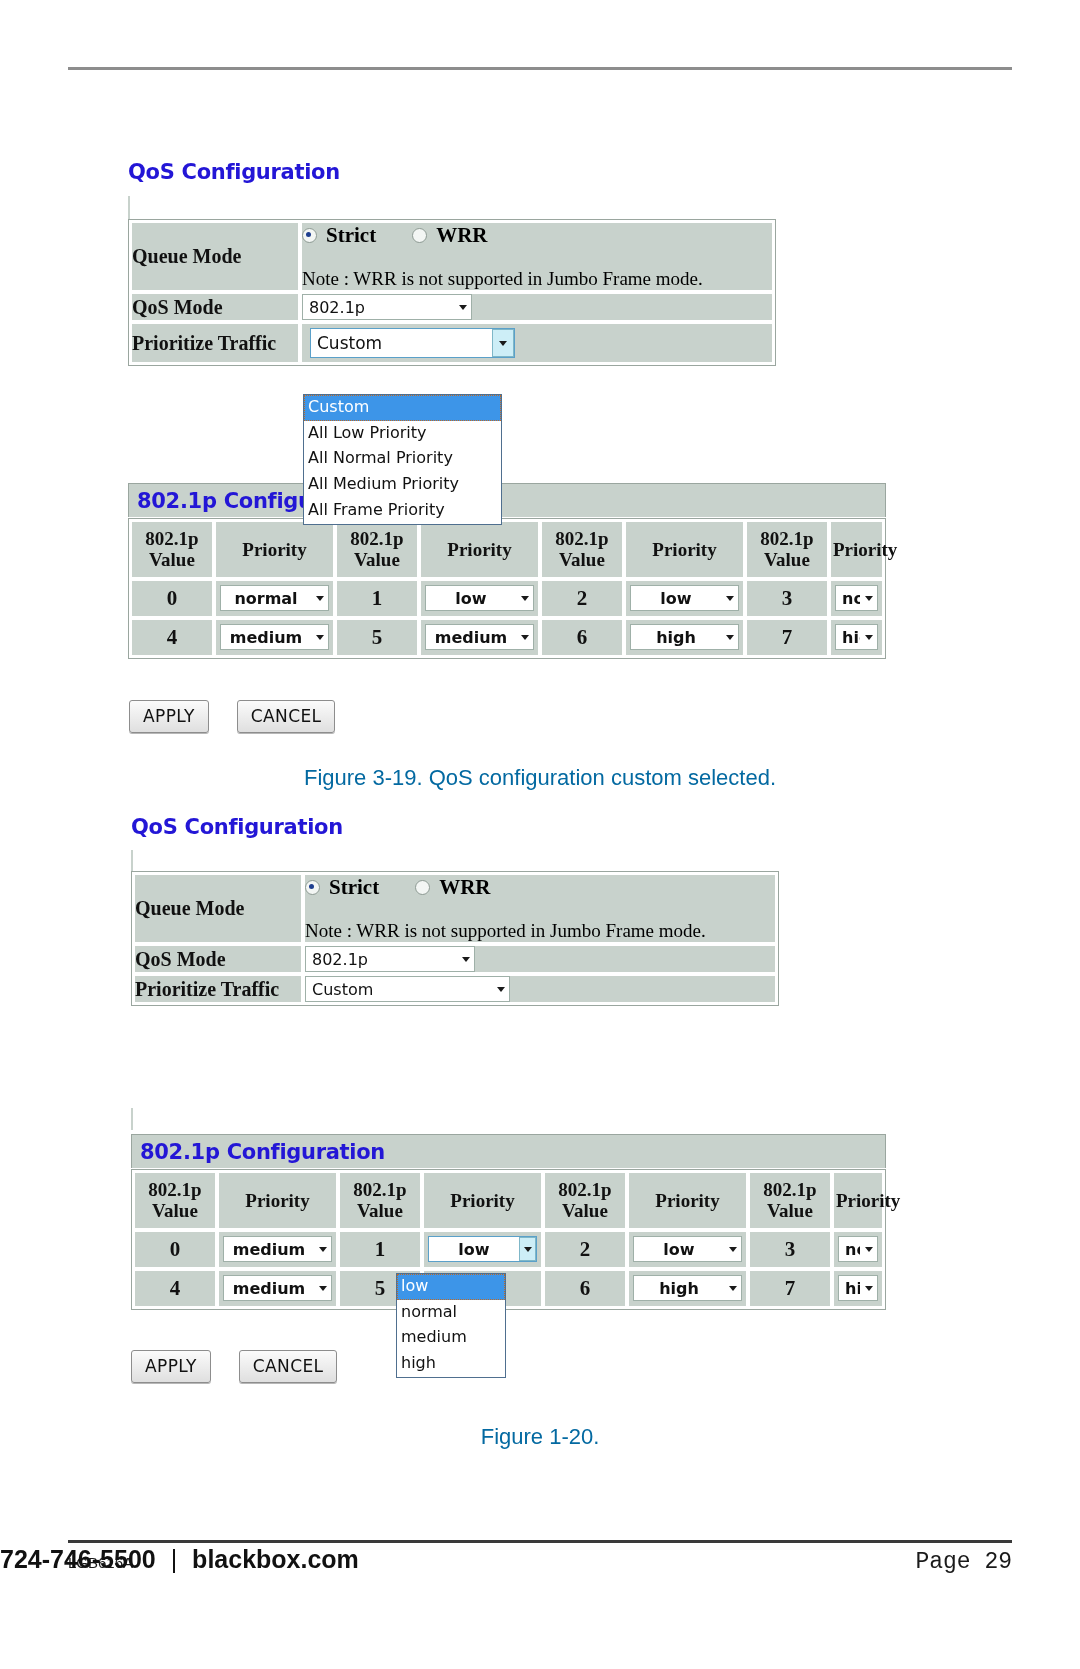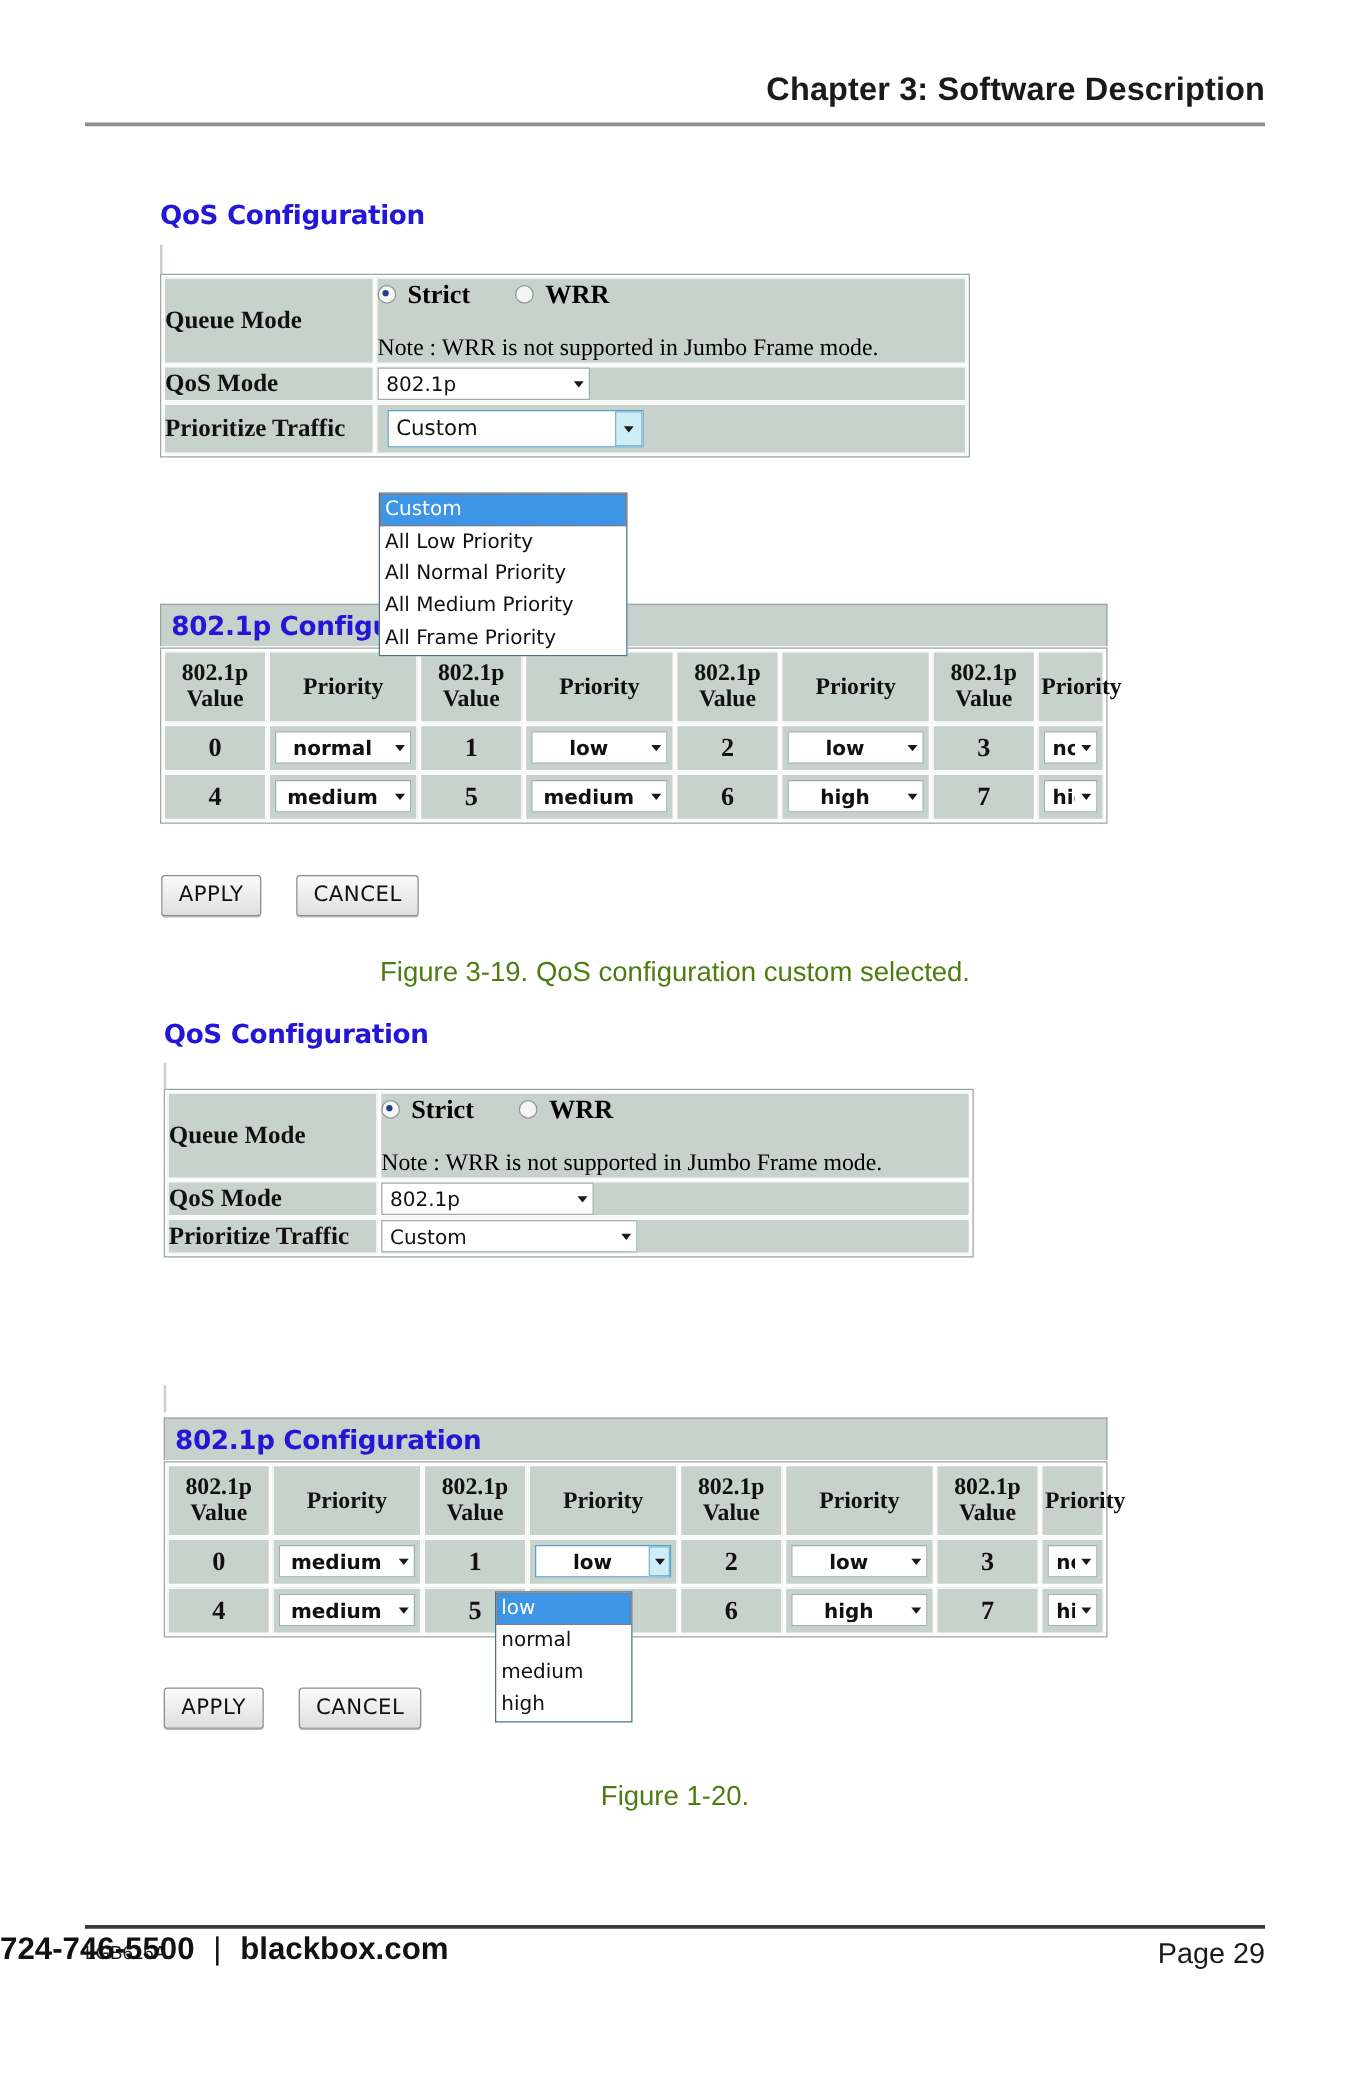--- a/index.html
+++ b/index.html
@@ -174,44 +174,43 @@
     border-radius:3px;
     padding:5px 13px 6px 13px;
     box-shadow:0 1px 0 #b7b7b7;
     letter-spacing:.4px;
   }
 
   
   .fig-cap{
     position:absolute;
     width:100%;text-align:center;
-    font-size:22px;color:#4d7c0f;
+    font-size:22px;color:#0369a1;
   }
 
   
   .footer-rule{
     position:absolute;left:68px;top:1540px;width:944px;height:3px;background:#3a3a3a;
   }
   .foot-model{
     position:absolute;left:68px;top:1554px;font-size:15px;color:#1a1a1a;
   }
   .foot-center{
     position:absolute;left:0;top:1545px;width:1080px;text-align:left;
     font-size:25px;font-weight:bold;color:#111;
   }
   .foot-page{
-    position:absolute;right:68px;top:1549px;font-size:23px;color:#1a1a1a;
+    position:absolute;right:68px;top:1549px;font-size:23px;color:#1a1a1a;font-family:Liberation Mono, monospace;
   }
   .left-stub{position:absolute;background:#c8d2cc;}
 </style>
 </head>
 <body>
 
 <div class="page-header">
-  <div class="ch-title">Chapter 3: Software Description</div>
   <div class="rule"></div>
 </div>
 
 <div class="ui-block" style="left:128px;top:160px;">
   <div class="ui-title">QoS Configuration</div>
 </div>
 <div class="left-stub" style="left:128px;top:196px;width:2px;height:24px;"></div>
 
 <table class="form-table" style="position:absolute;left:128px;top:219px;width:648px;">
   <tbody>

